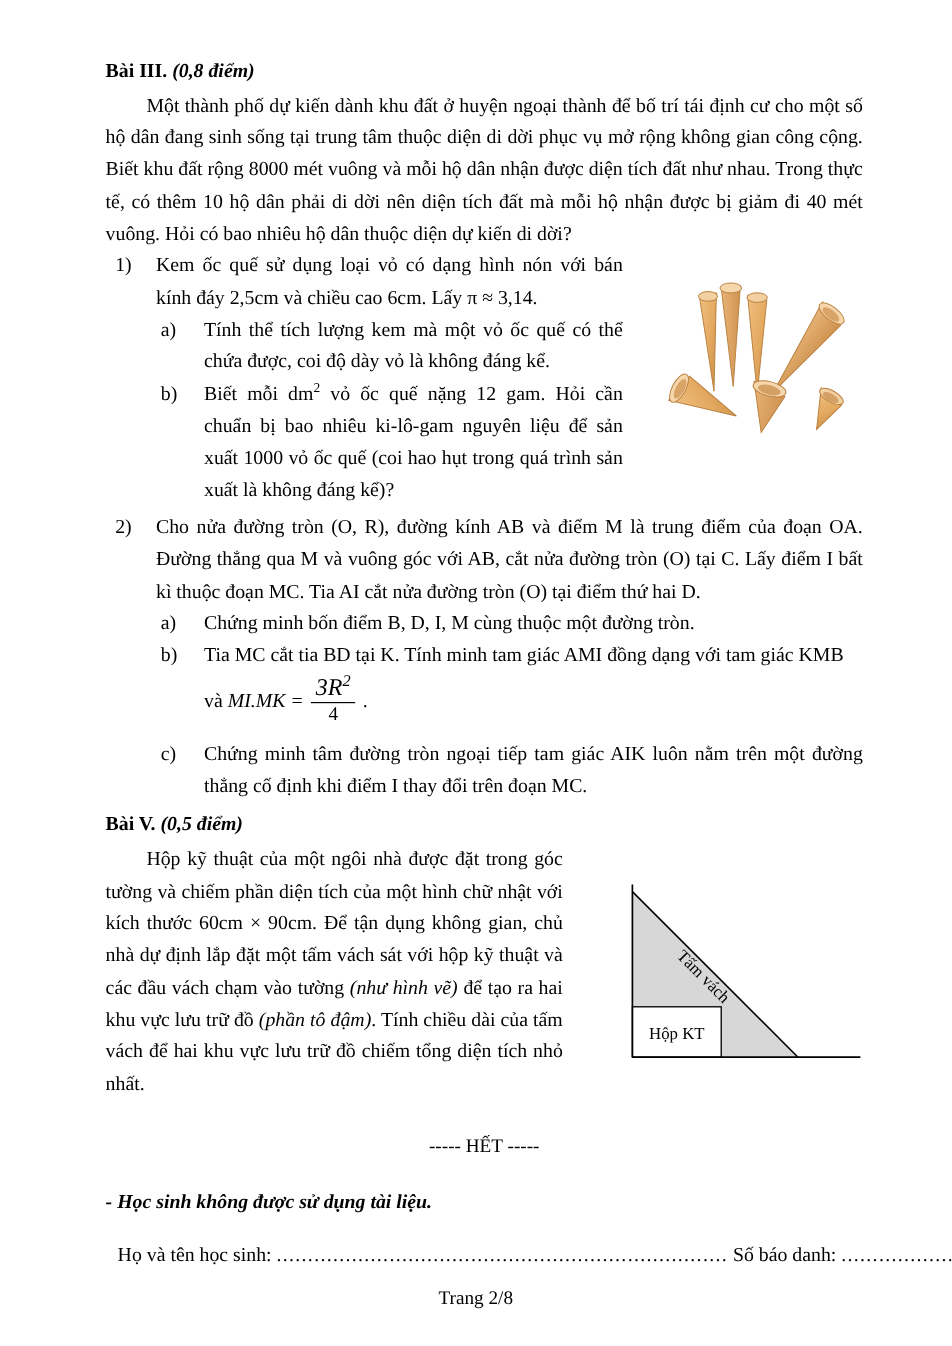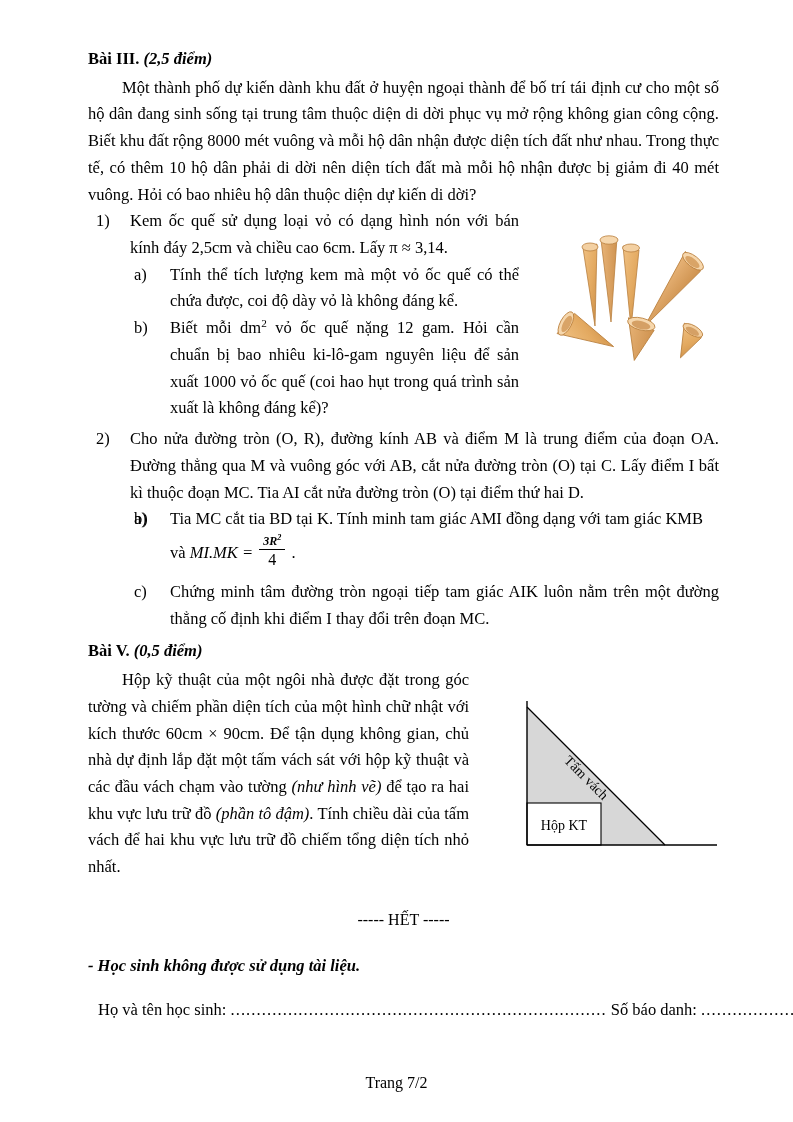--- a/index.html
+++ b/index.html
@@ -67,23 +67,22 @@
     display: inline-block;
     vertical-align: middle;
     text-align: center;
     margin: 0 2px;
     position: relative;
     top: -2px;
   }
   .frac .num {
     display: block;
     padding: 0 4px;
-    font-size: 12px;
+    font-size: 20px;
     line-height: 1.15;
-    font-weight: bold;
   }
   .frac .den {
     display: block;
     border-top: 1.1px solid #000;
     padding: 0 4px;
     font-size: 16px;
     line-height: 1.2;
   }
   sup { font-size: 0.68em; vertical-align: super; line-height: 0; }
 
@@ -121,21 +120,21 @@
     font-size: 16px;
   }
 </style>
 </head>
 <body>
 
 <div class="page">
 
   <p class="heading">
     <span class="bold">Bài III.</span>
-    <span class="bi">(2,5 điểm)</span>
+    <span class="bi">(0,8 điểm)</span>
   </p>
   <p class="para">Một thành phố dự kiến dành khu đất ở huyện ngoại thành để bố trí tái định cư cho một số hộ dân đang sinh sống tại trung tâm thuộc diện di dời phục vụ mở rộng không gian công cộng. Biết khu đất rộng 8000 mét vuông và mỗi hộ dân nhận được diện tích đất như nhau. Trong thực tế, có thêm 10 hộ dân phải di dời nên diện tích đất mà mỗi hộ nhận được bị giảm đi 40 mét vuông. Hỏi có bao nhiêu hộ dân thuộc diện dự kiến di dời?</p>
 
 
   <div class="sec4-1">
 
     <div class="cone-img">
       <svg viewBox="0 0 182 136" width="182" height="136" aria-hidden="true">
         <defs>
           <linearGradient id="g1" x1="0" y1="0" x2="1" y2="1">
@@ -201,20 +200,21 @@
   </div>
 
   <div style="margin-top:4px;">
     <p class="lvl1">
       <span class="marker">2)</span>
       <span class="mi-wrap">Cho nửa đường tròn (O, R), đường kính AB và điểm M là trung điểm của đoạn OA. Đường thẳng qua M và vuông góc với AB, cắt nửa đường tròn (O) tại C. Lấy điểm I bất kì thuộc đoạn MC. Tia AI cắt nửa đường tròn (O) tại điểm thứ hai D.</span>
     </p>
 
     <p class="lvl1" style="padding-left:82px;">
       <span class="marker" style="left:46px;">a)</span>
+      <span>Chứng minh bốn điểm B, D, I, M cùng thuộc một đường tròn.</span>
     </p>
 
     <p class="lvl1" style="padding-left:82px;">
       <span class="marker" style="left:46px;">b)</span>
       <span>Tia MC cắt tia BD tại K. Tính minh tam giác AMI đồng dạng với tam giác KMB</span>
     </p>
     <p style="padding-left:82px; margin:4px 0 0 0;">
       <span>và</span>
       <span class="mi">MI.MK =</span>
       <span class="frac">
@@ -264,14 +264,14 @@
     <div>- Học sinh không được sử dụng tài liệu.</div>
   </div>
 
   <div class="namerow">
     <span>Họ và tên học sinh:</span>
     <span class="dots">........................................................................</span>
     <span>Số báo danh:</span>
     <span class="dots">.........................</span>
   </div>
 
-  <div class="pagenum">Trang 7/2</div>
+  <div class="pagenum">Trang 2/8</div>
 </div>
 
 </body></html>

